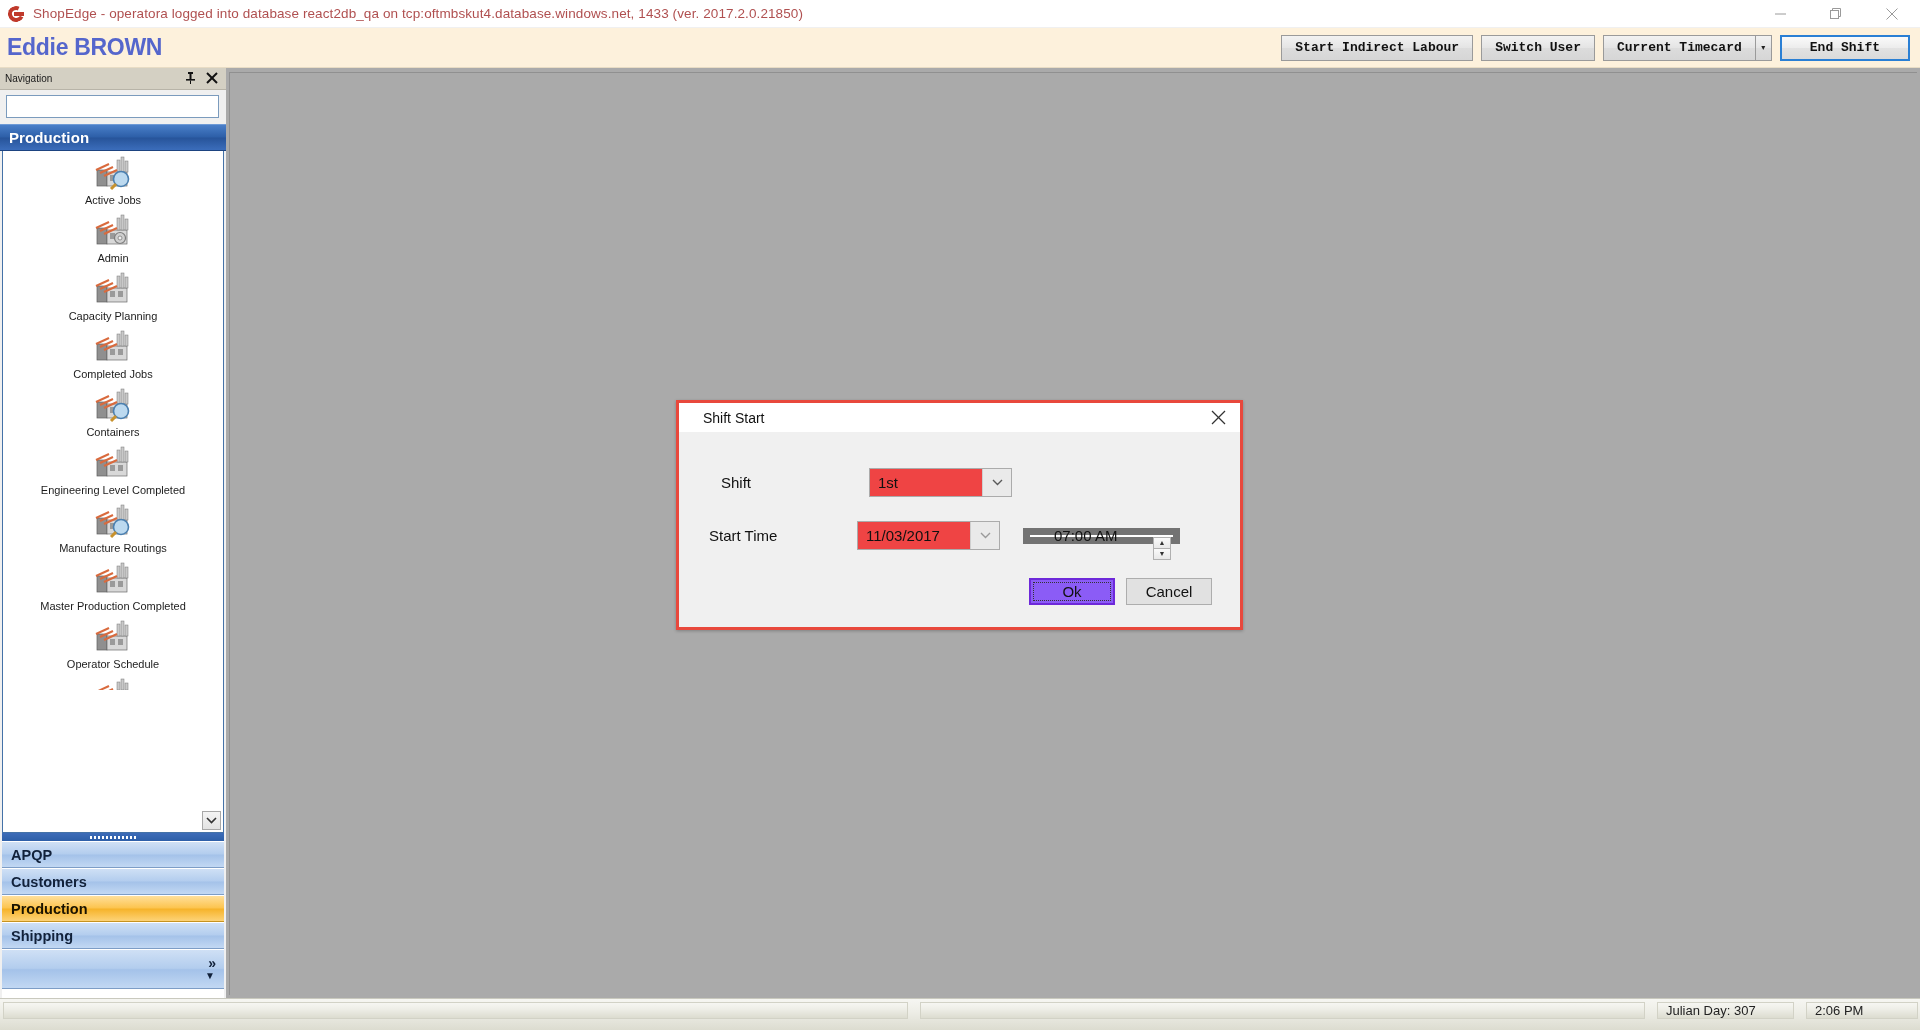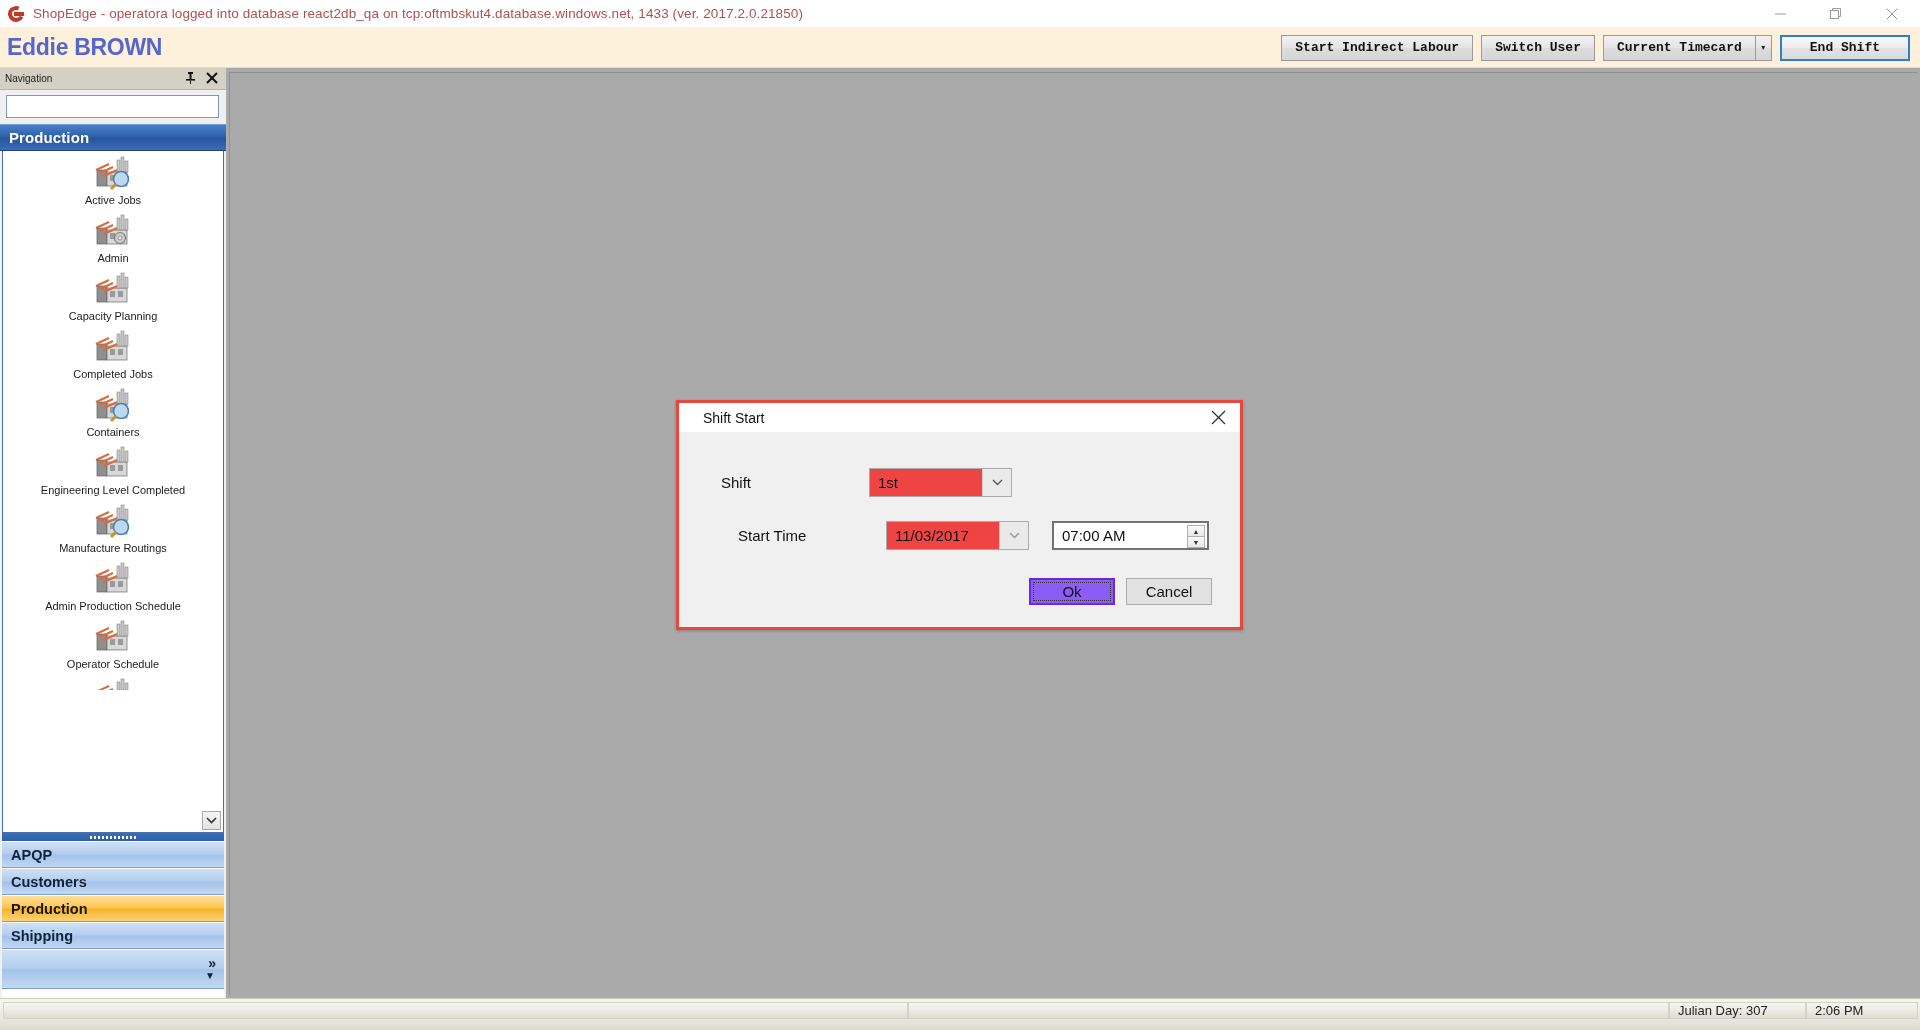--- a/index.html
+++ b/index.html
@@ -196,21 +196,21 @@
   }
   .nav-bottom-strip {
     height: 9px; background: #ffffff; margin: 0 2px;
   }
 
   
   .statusbar {
     position: absolute; left: 0; top: 998px; width: 1920px; height: 32px;
     background: linear-gradient(to bottom,#f6f6f2 0%, #eeeee7 40%, #dcdcd0 100%);
     border-top: 1px solid #c9c9be;
-    display: flex; align-items: stretch; padding: 3px 2px 11px 3px; gap: 0;
+    display: flex; align-items: stretch; padding: 3px 2px 11px 3px; gap: 12px;
   }
   .sb-panel {
     background: linear-gradient(to bottom,#f6f6f2 0%, #eeeee7 40%, #dcdcd0 100%);
     border: 1px solid #d2d2c6;
     display: flex; align-items: center;
     font-size: 13px; color: #222; padding: 0 8px;
   }
   .sb-grow { flex: 1 1 auto; }
 
   
@@ -240,23 +240,23 @@
     font-size: 15px; color: #111; padding-left: 8px;
     position: relative;
   }
   .combo-btn {
     position: absolute; right: 0; top: 0; width: 29px; height: 27px;
     background: #eaeaea; border-left: 1px solid #cfcfcf;
     display: flex; align-items: center; justify-content: center;
     color: #5a5a5a;
   }
   .spin {
-    height: 29px; background: #ffffff; border: 2px solid #737373;
+    height: 16px; background: #ffffff; border: 7px solid #737373;
     display: flex; align-items: center;
-    font-size: 15px; color: #111; padding-left: 8px;
+    font-size: 15px; color: #111; padding-left: 24px;
     position: relative;
   }
   .spin-btns {
     position: absolute; right: 2px; top: 2px; width: 18px; height: 23px;
     display: flex; flex-direction: column;
   }
   .spin-btns div {
     flex: 1 1 0; background: linear-gradient(to bottom,#fafafa,#e8e8e8);
     border: 1px solid #b0b0b0;
     display:flex; align-items:center; justify-content:center;
@@ -517,21 +517,21 @@
           <rect x="26" y="6" width="3" height="12" fill="#c9c9c9" stroke="#777" stroke-width="0.5"></rect>
           <rect x="30" y="3" width="3" height="15" fill="#c9c9c9" stroke="#777" stroke-width="0.5"></rect>
           <rect x="34" y="7" width="3" height="11" fill="#c9c9c9" stroke="#777" stroke-width="0.5"></rect>
           <g stroke="#d96a3d" stroke-width="2">
             <line x1="5" y1="16" x2="18" y2="10"></line>
               <line x1="9" y1="19" x2="22" y2="13"></line>
               <line x1="13" y1="22" x2="26" y2="16"></line>
           </g>
         </svg>
       </span>
-      <span class="nav-item-label">Admin Production Schedule</span>
+      <span class="nav-item-label">Master Production Completed</span>
     </div>
 
     <div class="nav-item">
       <span class="fic">
         <svg width="44" height="38" viewBox="0 0 44 38">
           <rect x="6" y="16" width="10" height="16" fill="#8f8f8f" stroke="#5e5e5e" stroke-width="0.7"></rect>
           <rect x="16" y="18" width="20" height="14" fill="#d8d8d8" stroke="#6a6a6a" stroke-width="0.7"></rect>
           <rect x="19" y="21" width="5" height="6" fill="#9a9a9a"></rect>
             <rect x="27" y="21" width="5" height="6" fill="#9a9a9a"></rect>
           <rect x="26" y="6" width="3" height="12" fill="#c9c9c9" stroke="#777" stroke-width="0.5"></rect>
@@ -603,21 +603,21 @@
       <span class="combo" style="width:143px;">
         <span>1st</span>
         <span class="combo-btn">
           <svg width="11" height="7" viewBox="0 0 11 7">
               <polyline points="1,1 5.5,5.5 10,1" fill="none" stroke="#5a5a5a" stroke-width="1.4"></polyline>
             </svg>
         </span>
       </span>
     </div>
 
-    <div class="dlg-row" style="left:59px; top:89px;justify-content:flex-end;">
+    <div class="dlg-row" style="left:30px; top:89px;justify-content:flex-end;">
       <span class="dlg-label" style="width:148px;">Start Time</span>
       <span class="combo" style="width:143px;">
         <span>11/03/2017</span>
         <span class="combo-btn">
           <svg width="11" height="7" viewBox="0 0 11 7">
               <polyline points="1,1 5.5,5.5 10,1" fill="none" stroke="#9a9a9a" stroke-width="1.4"></polyline>
             </svg>
         </span>
       </span>
       <span class="spin" style="width:157px; margin-left:23px;">

